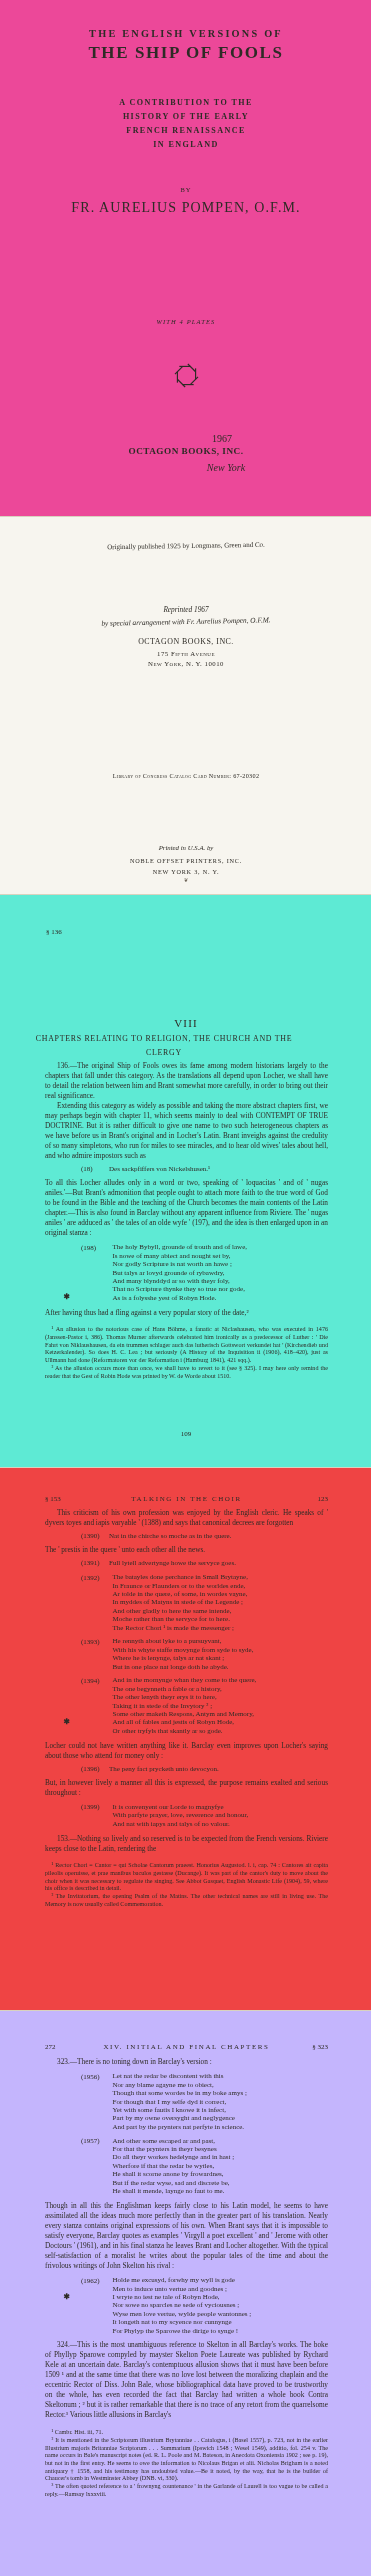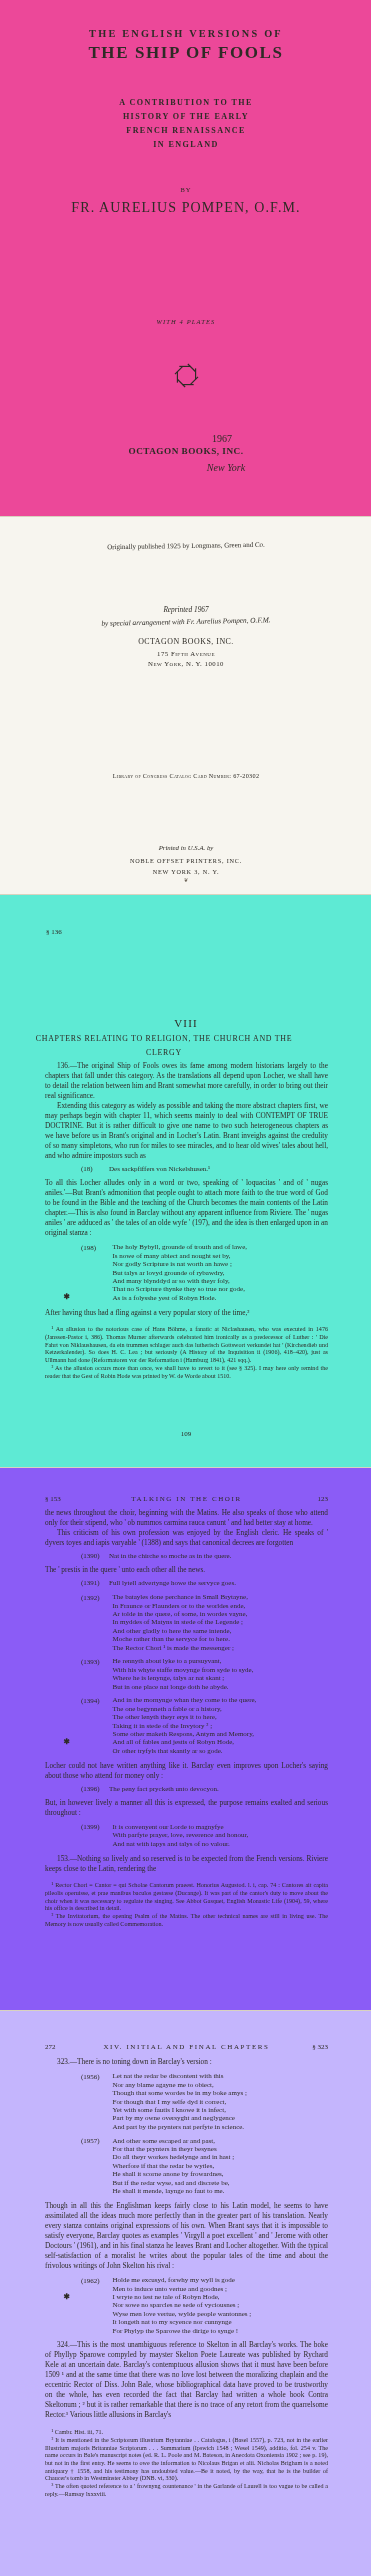--- a/index.html
+++ b/index.html
@@ -9,21 +9,21 @@
     font-family:"Liberation Serif","DejaVu Serif",serif;
     color:#2e2b26;
     -webkit-font-smoothing:antialiased;
   }
   .book{width:372px;}
   .page{position:relative;overflow:hidden;}
   .page + .page{border-top:0.5px solid #d9d2bf;}
   .page--title{height:516px;background:#ec4899;}
   .page--copyright{height:377px;background:#f7f5ef;}
   .page--s136{height:572px;background:#5eead4;}
-  .page--s153{height:542px;background:#8b5cf6;}
+  .page--s153{height:542px;background:#ef4444;}
   .page--s323{height:566px;background:#c4b5fd;}
   .abs{position:absolute;left:0;width:100%;text-align:center;}
   
   .t-line1{top:28px;font-size:10.3px;letter-spacing:2.2px;font-weight:bold;}
   .t-line2{top:43px;font-size:17px;letter-spacing:1.6px;font-weight:bold;}
   .t-sub{top:96px;font-size:8.1px;letter-spacing:1.4px;line-height:14px;font-weight:bold;white-space:pre-line;}
   .t-by{top:186px;font-size:6.5px;letter-spacing:1.1px;}
   .t-author{top:200px;font-size:14px;letter-spacing:1.1px;}
   .t-plates{top:318px;font-size:6.5px;font-style:italic;letter-spacing:1.1px;}
   .t-logo{top:358px;}
@@ -130,39 +130,38 @@
             <span class="qnum">(198)</span>
             <div class="stanza-lines">The holy Bybyll, grounde of trouth and of lawe,
 Is nowe of many abiect and nought set by,
 Nor godly Scripture is nat worth an hawe ;
 But talys ar lovyd grounde of rybawdry,
 And many blynddyd ar so with theyr foly,
 That no Scripture thynke they so true nor gode,
 As is a folysshe yest of Robyn Hode.</div>
             <span class="star" style="top: 50px;">✱</span>
           </div>
-          <p class="para cont">After having thus had a fling against a very popular story of the time,²</p>
+          <p class="para cont">After having thus had a fling against a very popular story of the date,²</p>
         </div>
       <div class="footnotes">
           <p class="footnote">¹ An allusion to the notorious case of Hans Böhme, a fanatic at Niclashausen, who was executed in 1476 (Janssen-Pastor i, 386).  Thomas Murner afterwards celebrated him ironically as a predecessor of Luther : ' Die Fahrt von Niklaushausen, da ein trummen schlager auch das lutherisch Gottswort verkundet hat ' (Kirchendieb und Ketzerkalender).  So does H. C. Lea ; but seriously (A History of the Inquisition ii (1906), 418–420), just as Ullmann had done (Reformatoren vor der Reformation i (Hamburg 1841), 421 sqq.).</p>
           <p class="footnote">² As the allusion occurs more than once, we shall have to revert to it (see § 325). I may here only remind the reader that the Gest of Robin Hode was printed by W. de Worde about 1510.</p>
         </div>
     </div>
     <div class="abs pagenum">109</div>
   </section>
 
   <section class="page page--s153">
     <div class="runhead">
       <span class="rh-left">§ 153</span>
       <span class="rh-center">TALKING IN THE CHOIR</span>
       <span class="rh-right">123</span>
     </div>
     <div class="pbody">
       <div>
-          <p class="para cont">the news throughout the choir, beginning with the Matins.  He also speaks of those who attend only for their stipend, who ' ob nummos carmina rauca canunt ' and had better stay at home.</p>
           <p class="para">This criticism of his own profession was enjoyed by the English cleric. He speaks of ' dyvers toyes and iapis varyable ' (1388) and says that canonical decrees are forgotten</p>
           <div class="quote"><span class="qnum">(1390)</span><span>Nat in the chirche so moche as in the quere.</span></div>
           <p class="para cont">The ' prestis in the quere ' unto each other all the news.</p>
           <div class="quote"><span class="qnum">(1391)</span><span>Full lytell advertynge howe the servyce goes.</span></div>
           <div class="stanza">
             <span class="qnum">(1392)</span>
             <div class="stanza-lines">The batayles done perchance in Small Brytayne,
 In Fraunce or Flaunders or to the worldes ende,
 Ar tolde in the quere, of some, in wordes vayne,
 In myddes of Matyns in stede of the Legende ;

